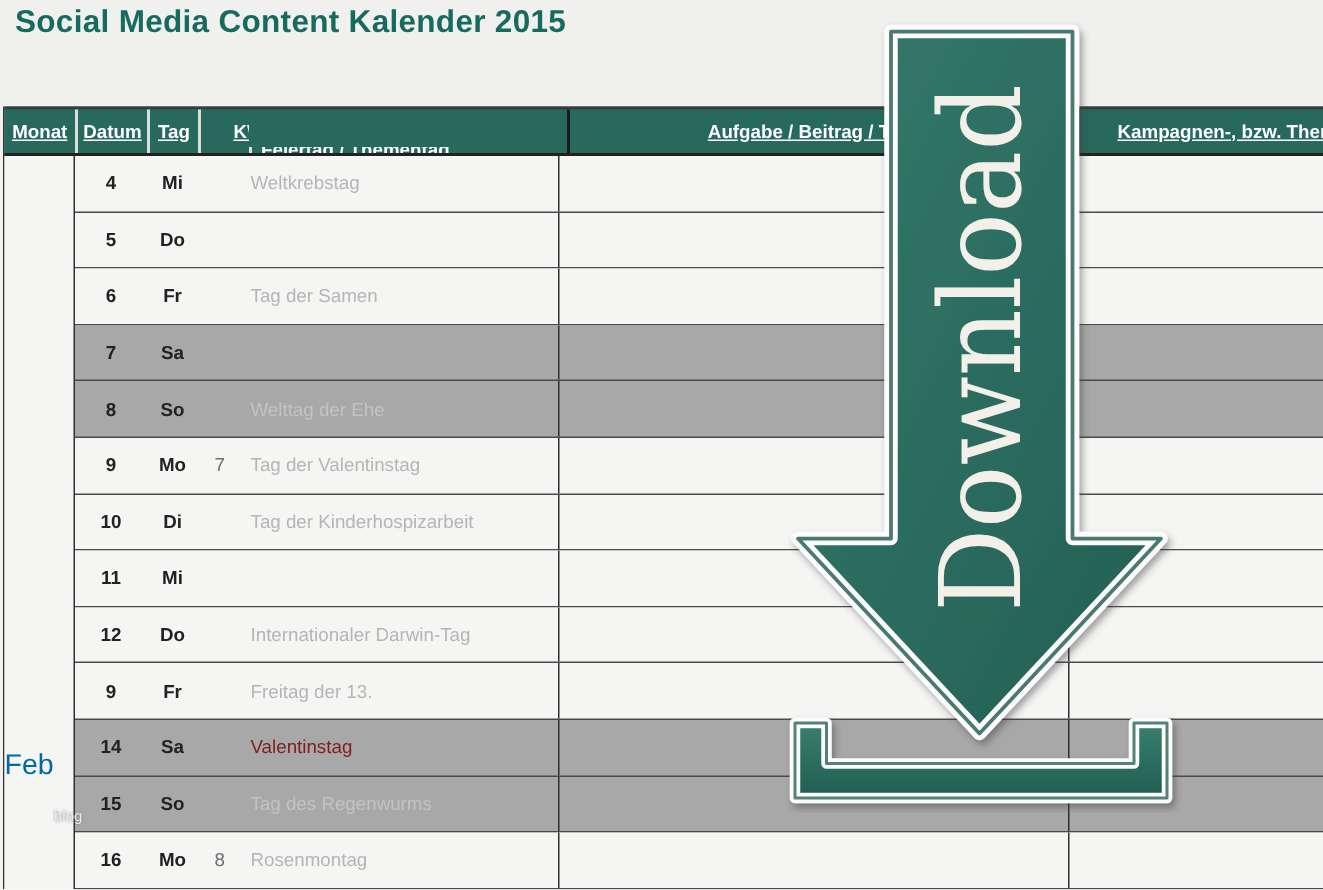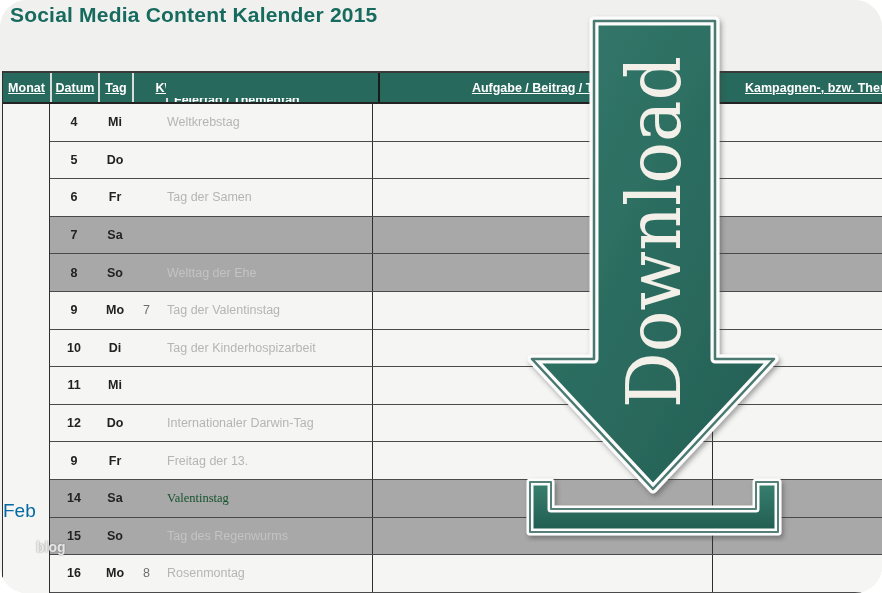--- a/index.html
+++ b/index.html
@@ -2,21 +2,20 @@
 <html><head>
 <meta charset="utf-8">
 <style>
   html,body{margin:0;padding:0;}
   .screen{
     position:relative;
     width:882px;height:593px;
     overflow:hidden;
     background:#f0f0ef;
     font-family:"Liberation Sans", sans-serif;
-    border-radius:27px;
     -webkit-font-smoothing:antialiased;
   }
   
   .page-title{
     position:absolute;left:10px;top:3px;
     font-size:21px;font-weight:bold;color:#176a5e;
     letter-spacing:.2px;
   }
   
   .cal-table{
@@ -65,27 +64,27 @@
     background:#f5f5f4;
     font-size:12.5px;color:#222;
   }
   .cal-row.weekend{background:#a8a8a8;}
   .cell{display:flex;align-items:center;box-sizing:border-box;overflow:hidden;white-space:nowrap;}
   .c-datum{width:48px;justify-content:center;font-weight:bold;}
   .c-tag{width:34px;justify-content:center;font-weight:bold;text-align:right;}
   .c-kw{width:29px;justify-content:center;color:#6f6f6f;}
   .c-feiertag{width:212px;padding-left:6px;color:#b5b5b5;border-right:1.3px solid #2f2f2f;}
   .weekend .c-feiertag{color:#c3c3c3;}
-  .c-feiertag.special{color:#14532d;font-family:Liberation Serif, serif;}
+  .c-feiertag.special{color:#7f1d1d;}
   .c-aufgabe{width:340px;border-right:1.3px solid #2f2f2f;}
   .c-kampagnen{flex:1;border-right:1.3px solid #2f2f2f;}
   
   .watermark{
     position:absolute;left:36px;top:539px;
-    font-size:14px;font-weight:bold;
+    font-size:10px;font-weight:normal;
     color:rgba(235,235,235,.95);
     text-shadow:0 0 2px rgba(110,110,110,.8);
     z-index:3;
   }
   
   .arrow-layer{position:absolute;left:0;top:0;z-index:5;pointer-events:none;}
   .arrow-hit{pointer-events:all;cursor:pointer;}
   .dl-text{
     font-family:"DejaVu Serif", serif;
     fill:#f2f0e9;

